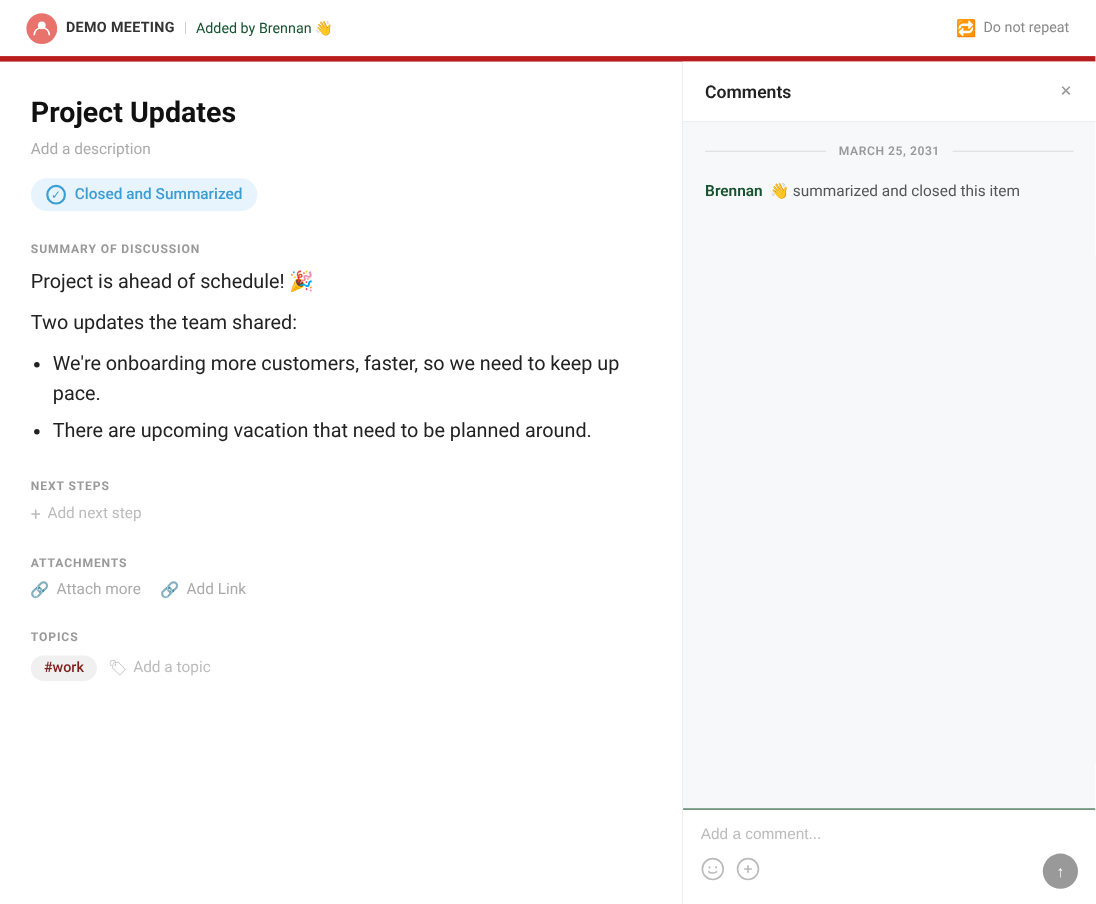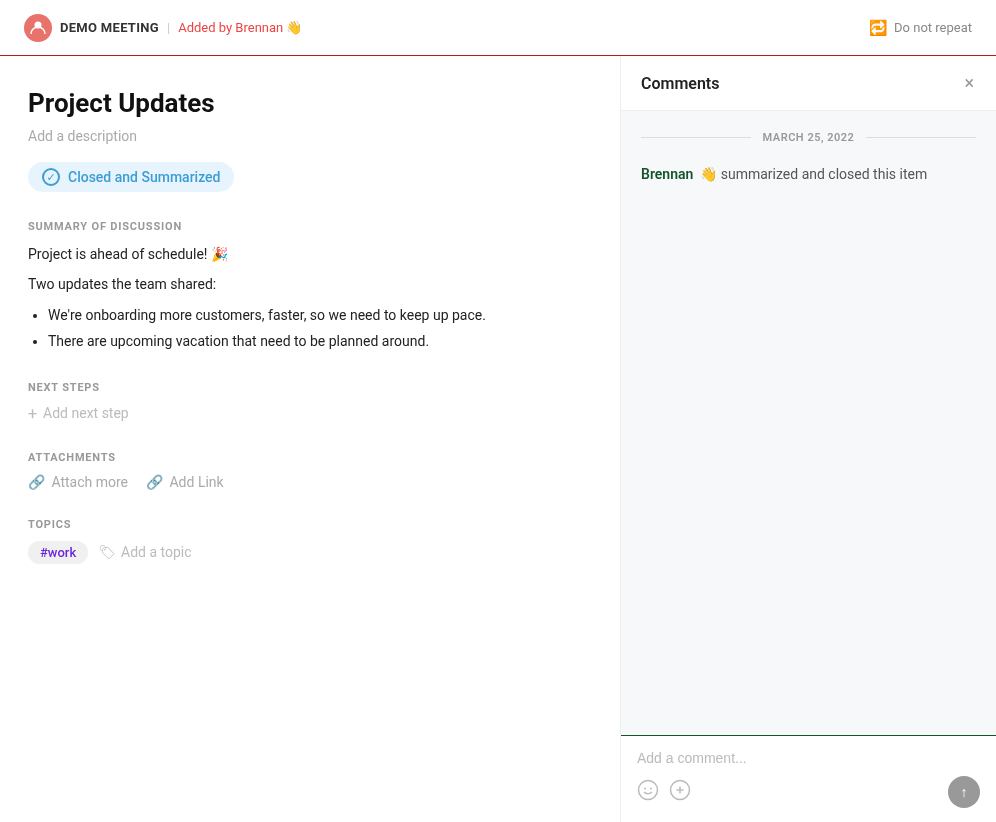--- a/index.html
+++ b/index.html
@@ -14,21 +14,21 @@
       flex-direction: column;
     }
 
     
     .top-bar {
       display: flex;
       align-items: center;
       justify-content: space-between;
       padding: 0 24px;
       height: 56px;
-      border-bottom: 1px solid #b91c1c;
+      border-bottom: 5px solid #b91c1c;
       flex-shrink: 0;
     }
     .top-bar-left {
       display: flex;
       align-items: center;
       gap: 8px;
     }
     .avatar-icon {
       width: 28px;
       height: 28px;
@@ -46,21 +46,21 @@
       color: #333;
       letter-spacing: 0.3px;
       text-transform: uppercase;
     }
     .separator {
       color: #ccc;
       font-size: 13px;
     }
     .added-by {
       font-size: 13px;
-      color: #ef4444;
+      color: #14532d;
       text-align: center;
     }
     .top-bar-right {
       display: flex;
       align-items: center;
       gap: 6px;
       color: #888;
       font-size: 13px;
     }
     .repeat-icon {
@@ -123,21 +123,21 @@
     .section-label {
       font-size: 11px;
       font-weight: 700;
       color: #999;
       letter-spacing: 0.8px;
       text-transform: uppercase;
       margin-bottom: 10px;
     }
 
     .summary-text {
-      font-size: 14px;
+      font-size: 18px;
       color: #222;
       line-height: 1.6;
       margin-bottom: 24px;
     }
     .summary-text p { margin-bottom: 8px; }
     .summary-text ul {
       padding-left: 20px;
       list-style: disc;
     }
     .summary-text ul li {
@@ -179,21 +179,21 @@
       align-items: center;
       gap: 10px;
       margin-top: 8px;
       flex-wrap: wrap;
     }
     .topic-tag {
       background: #f0f0f0;
       border-radius: 12px;
       padding: 4px 12px;
       font-size: 13px;
-      color: #6d28d9;
+      color: #7f1d1d;
       font-weight: 500;
     }
     .add-topic-btn {
       display: flex;
       align-items: center;
       gap: 5px;
       font-size: 14px;
       color: #bbb;
       cursor: pointer;
     }
@@ -409,21 +409,21 @@
   </div>
 
   <div class="right-panel">
     <div class="comments-header">
       <span class="comments-title">Comments</span>
       <span class="close-btn">×</span>
     </div>
 
     <div class="comments-body">
       <div class="date-divider">
-        <span class="date-label">MARCH 25, 2022</span>
+        <span class="date-label">MARCH 25, 2031</span>
       </div>
 
       <div class="comment-item">
         <span class="comment-author">Brennan</span>
         <span class="comment-emoji">👋</span>
         <span class="comment-text">summarized and closed this item</span>
       </div>
     </div>
 
     <div class="comments-footer">

